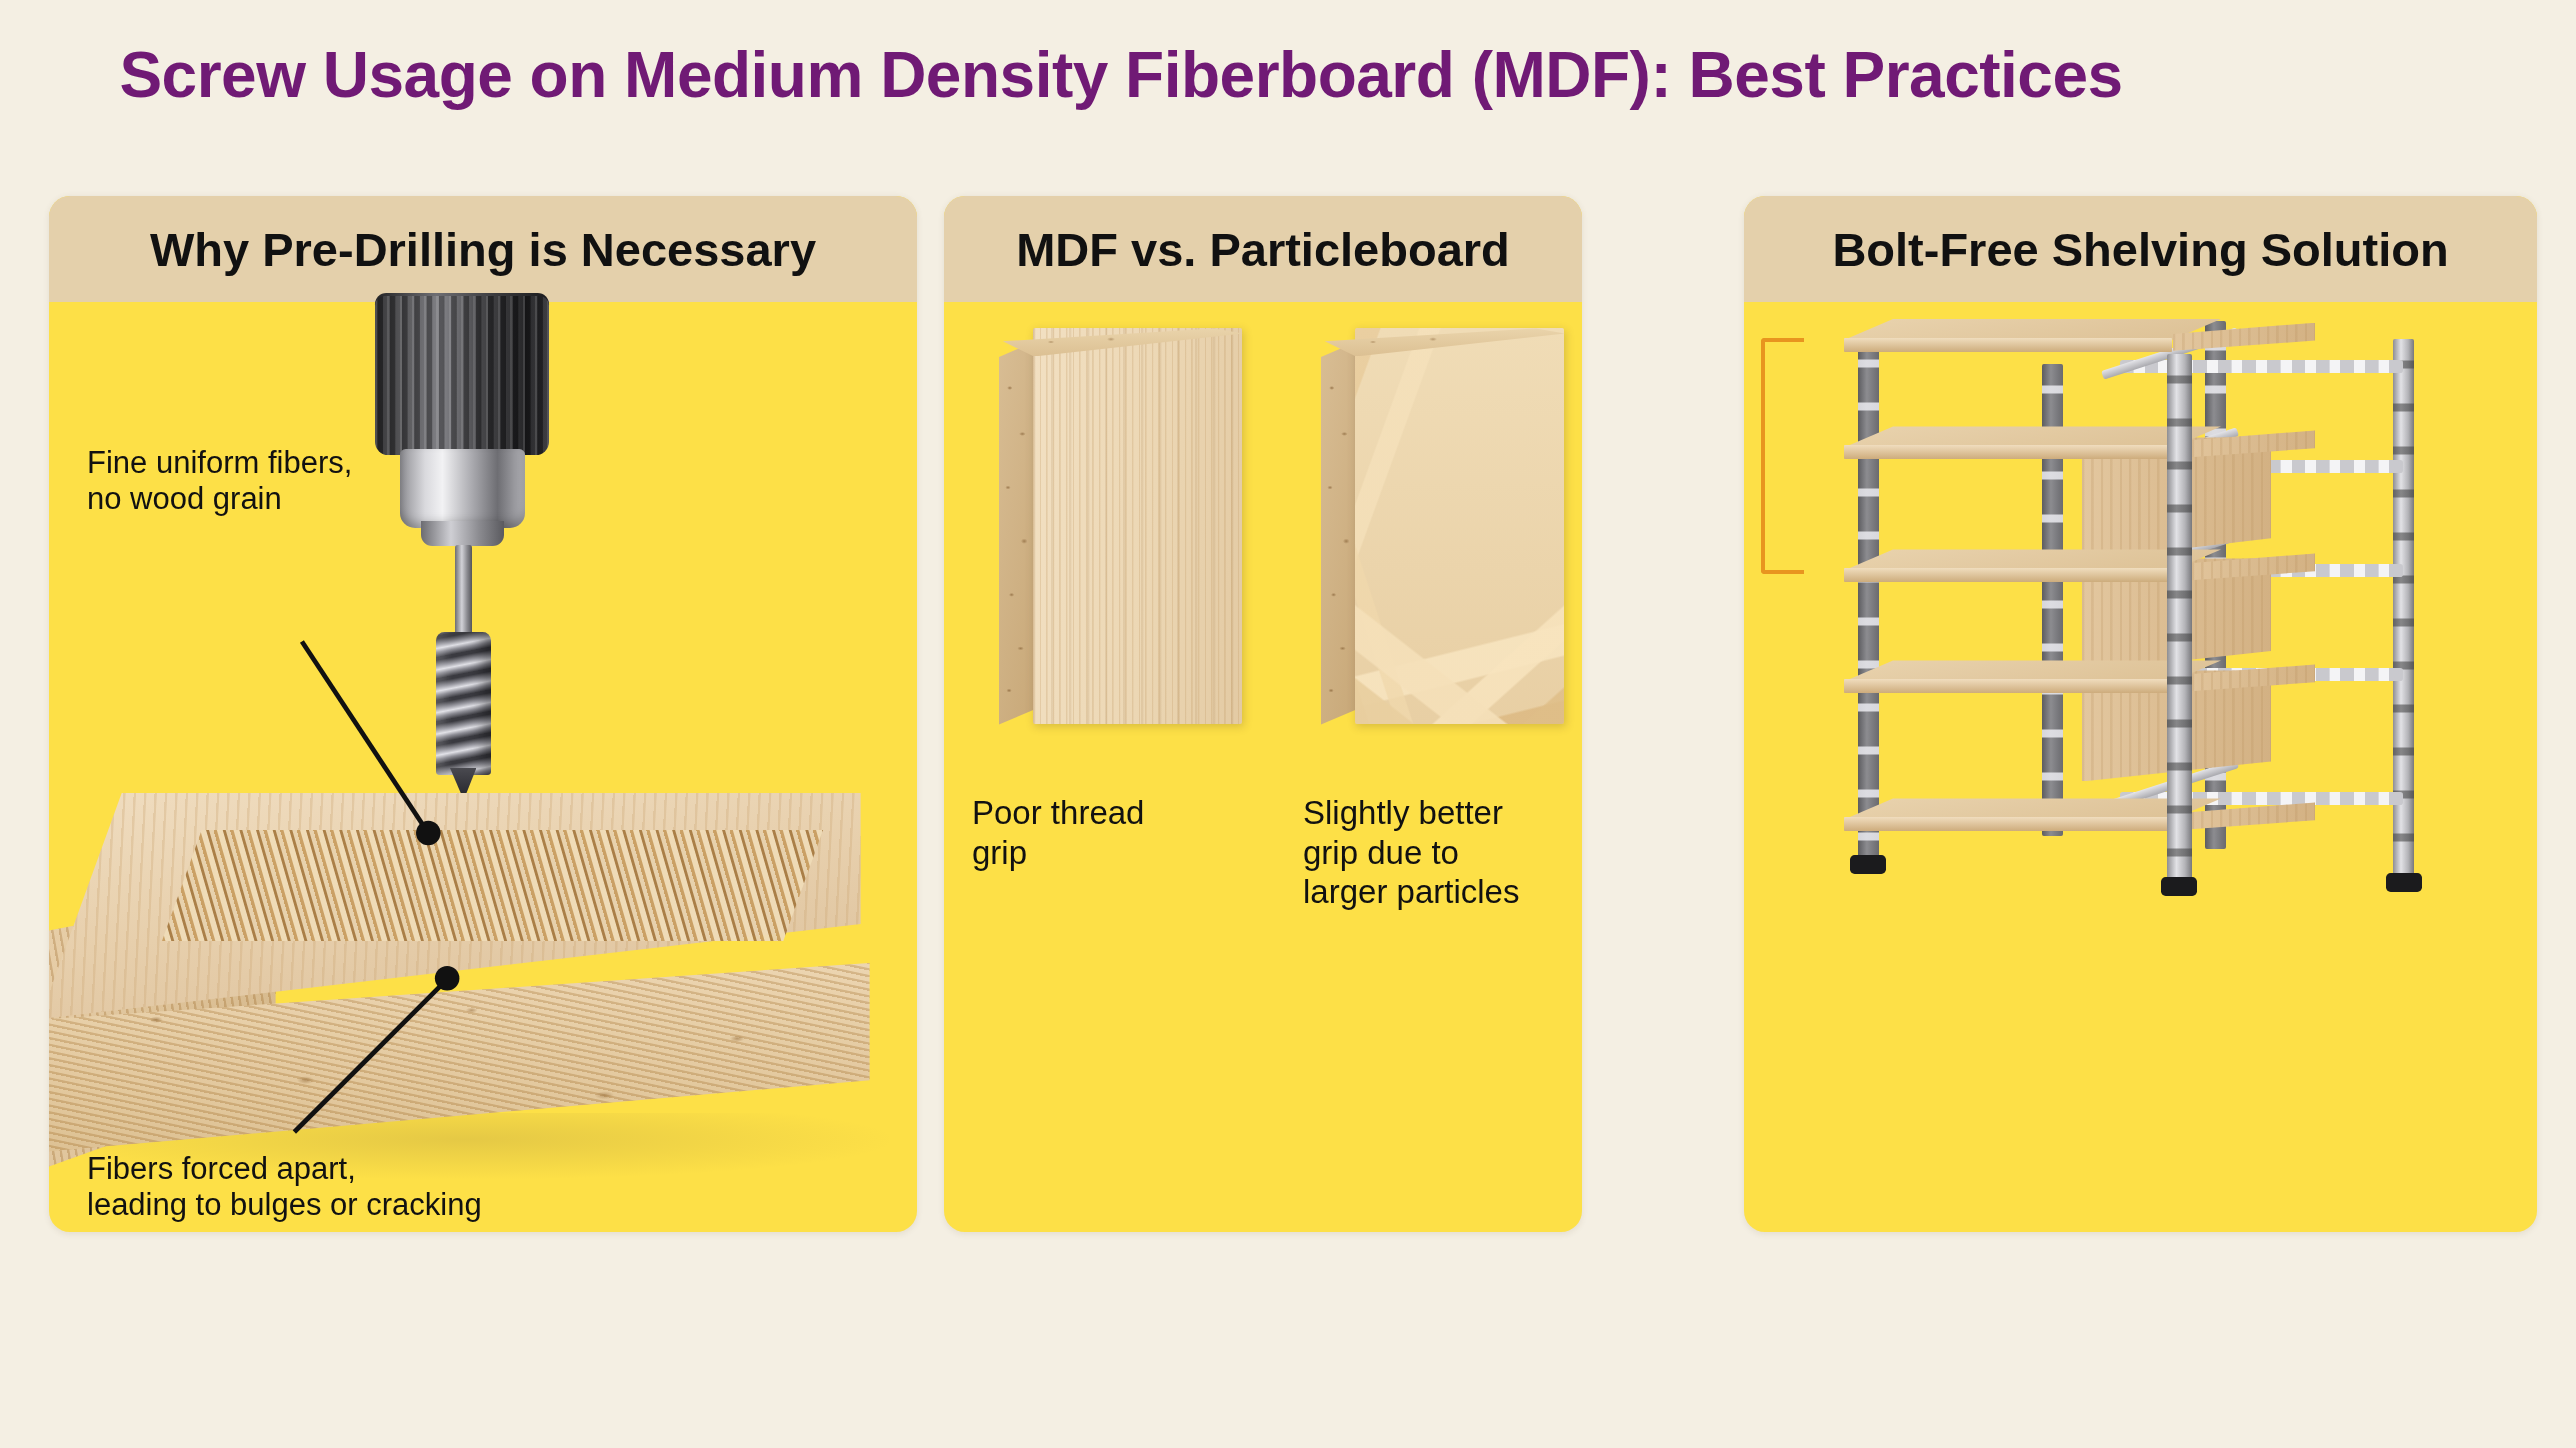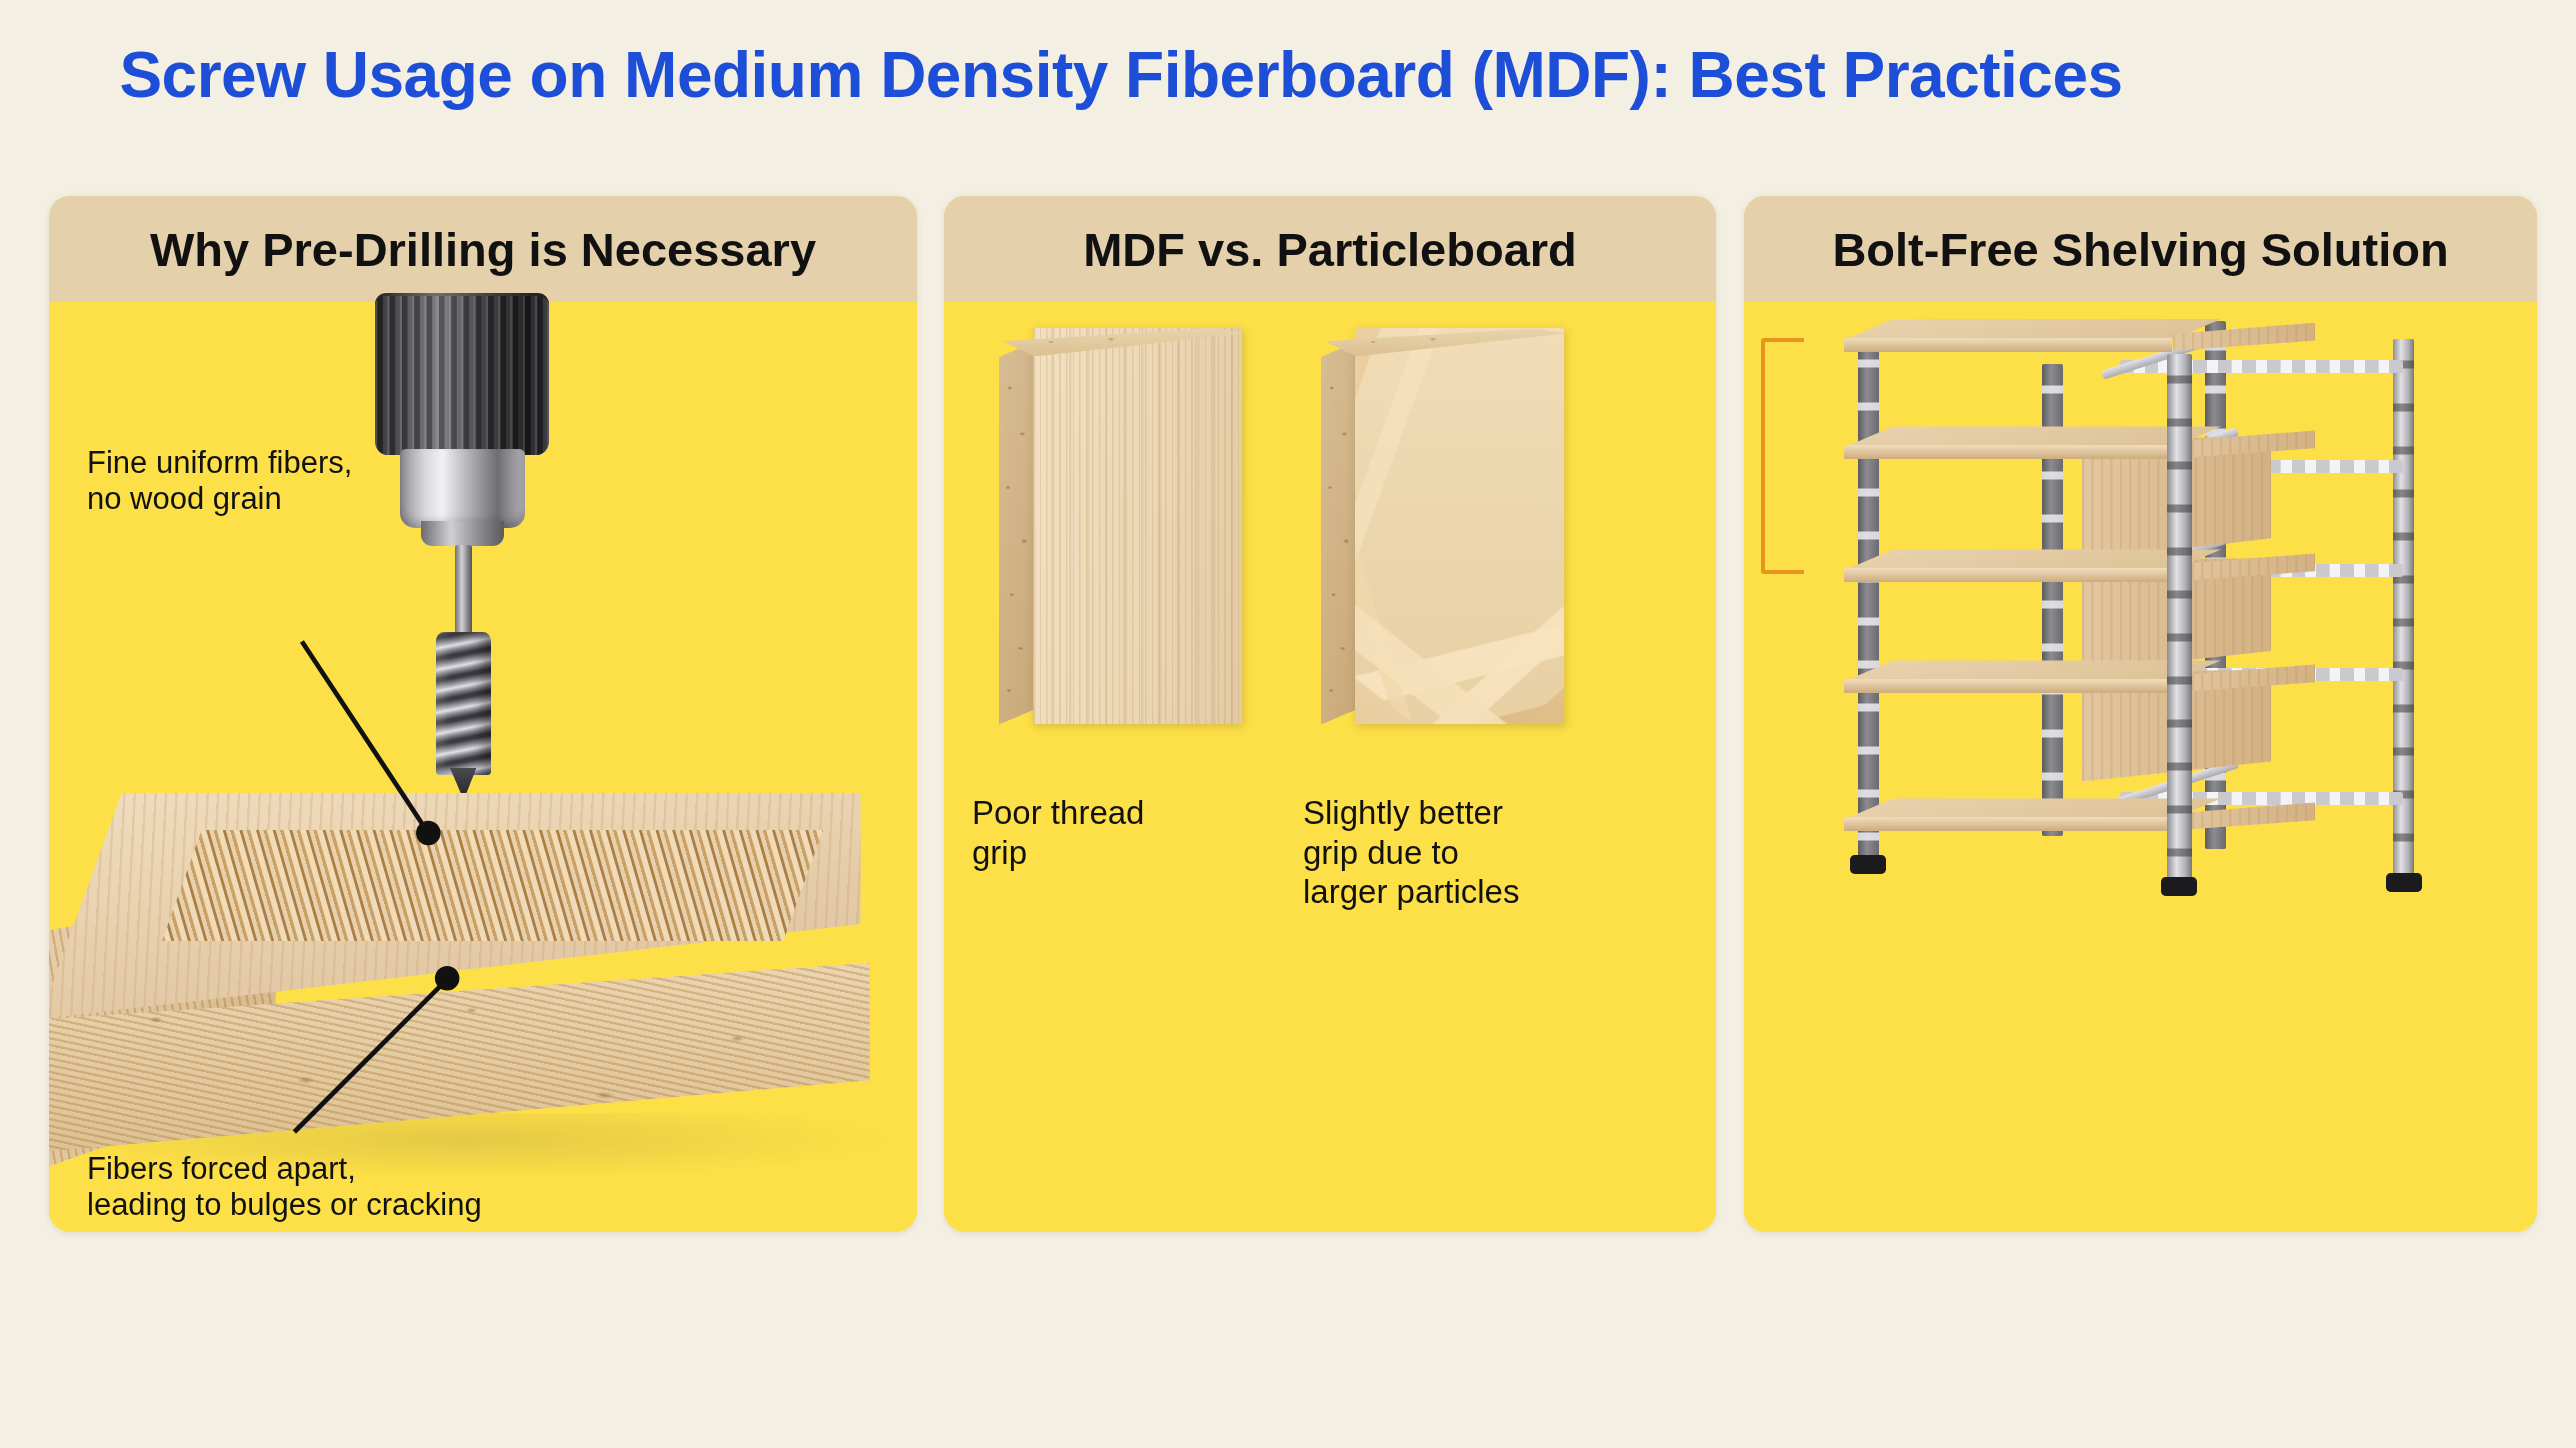--- a/index.html
+++ b/index.html
@@ -12,37 +12,37 @@
   }
   .page { position:absolute; inset:0; }
 
   
   .title {
     position:absolute;
     left:0; top:38px; width:2242px;
     text-align:center;
     font-size:64px;
     font-weight:bold;
-    color:#1d4ed8;
+    color:#701a75;
     letter-spacing:-0.5px;
     white-space:nowrap;
   }
 
   
   .card {
     position:absolute;
     top:196px;
     height:1036px;
     background:#fde047;
     border-radius:21px;
     overflow:hidden;
     box-shadow:0 1.9px 6.6px rgba(90,70,40,0.10);
   }
   #card-1 { left:49px;   width:868px; }
-  #card-2 { left:944px; width:772px; }
+  #card-2 { left:944px; width:638px; }
   #card-3 { left:1744px; width:793px; }
 
   .card-header {
     height:106px;
     background:#e4d0ab;
     display:flex;
     align-items:center;
     justify-content:center;
   }
   .card-header .htxt {

